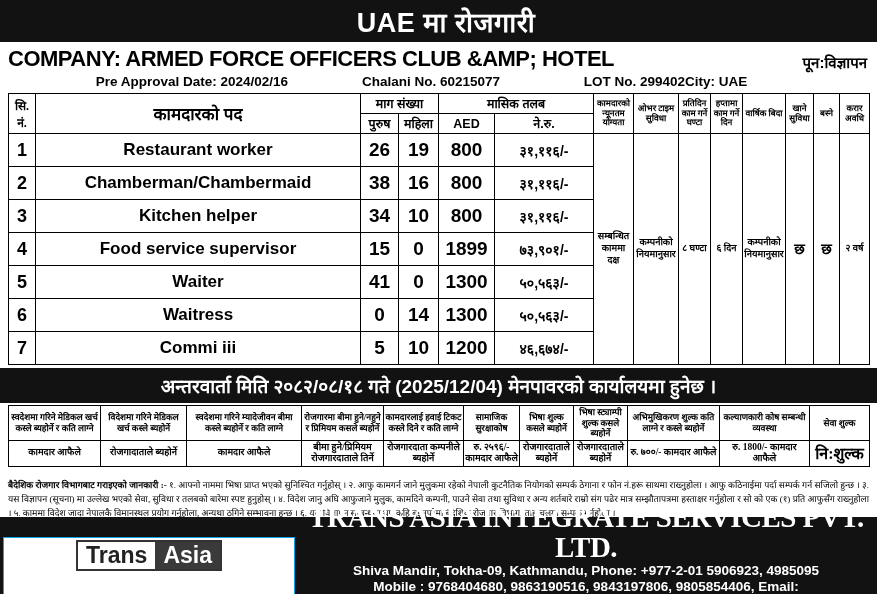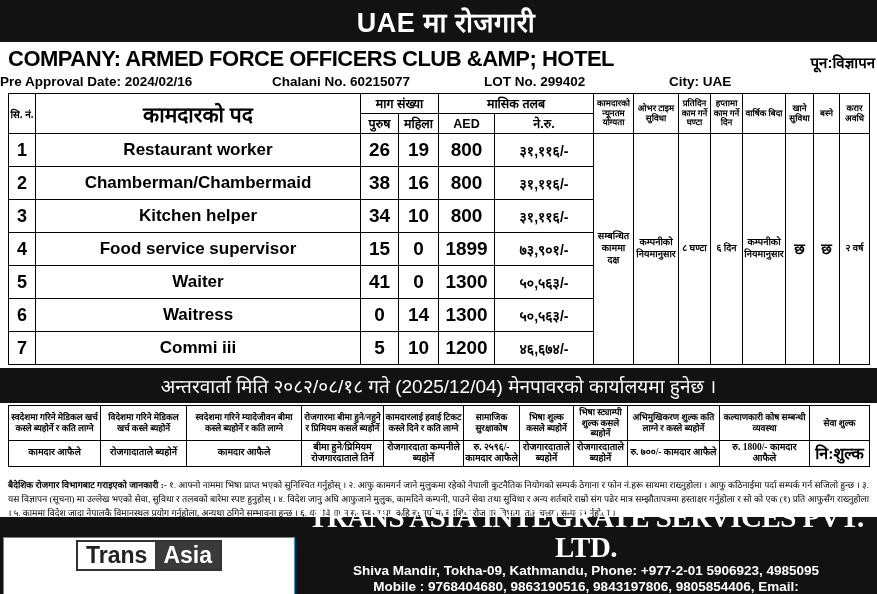--- a/index.html
+++ b/index.html
@@ -11,55 +11,55 @@
   }
   
   .top-banner {
     height:42px; background:#121212; color:#fff;
     display:flex; align-items:center; justify-content:center;
   }
   .top-banner .title { font-size:27px; font-weight:bold; letter-spacing:.5px;margin-left:15px; }
   
   .company-strip {
     display:flex; align-items:flex-end; justify-content:space-between;
-    padding:4px 0 0 8px;
+    padding:4px 8px 0 8px;
     text-align:center;
   }
   .company-name { font-size:22px; font-weight:bold; letter-spacing:-.5px; }
   .readv { font-size:15px; font-weight:bold; padding-right:2px; }
   .approval-row {
-    display:flex; padding:2px 8px 4px 0; font-size:13.5px; font-weight:bold;
+    display:flex; padding:2px 8px 4px 16px; font-size:13.5px; font-weight:bold;text-align:right;
   }
   .approval-row span { display:inline-block; }
   .ap1{width:272px;} .ap2{width:212px;} .ap3{width:185px;}
   
   table { border-collapse:collapse; }
   .jobs-table { width:861px; margin:0 8px; table-layout:fixed; }
   .jobs-table th, .jobs-table td {
     border:1.6px solid #000; text-align:center; vertical-align:middle;
     overflow:hidden; padding:1px;
   }
-  .h-sn { font-size:10px; font-weight:bold; }
-  .h-pos { font-size:21px; font-weight:bold; }
+  .h-sn { font-size:12px; font-weight:bold;font-family:Liberation Serif, serif; }
+  .h-pos { font-size:17px; font-weight:bold; }
   .h-grp { font-size:12.5px; font-weight:bold; }
   .h-sub { font-size:12.5px; font-weight:bold; }
   .h-narrow { font-size:8.6px; font-weight:bold; line-height:1.15; font-family:"Liberation Serif", serif; }
   .c-sn  { font-size:18px; font-weight:bold; }
   .c-pos { font-size:17px; font-weight:bold; text-align:left; padding-left:4px; }
   .c-num { font-size:19px; font-weight:bold; }
   .c-npr { font-size:14px; font-weight:bold; }
   .c-merge { font-size:9.5px; font-weight:bold; line-height:1.25; font-family:"Liberation Serif", serif; }
   .c-merge.big { font-size:15px; }
   .jobs-table tbody tr { height:33px; }
   
   .interview-banner {
     margin-top:3px; height:35px; background:#121212; color:#fff;
     display:flex; align-items:center; justify-content:center;
   }
-  .interview-banner .txt { font-size:19px; font-weight:normal; }
+  .interview-banner .txt { font-size:19px; font-weight:bold; }
   
   .fees-table { width:861px; margin:2px 8px 12px 8px; table-layout:fixed; font-family:"Liberation Serif", serif; }
   .fees-table td {
     border:1px solid #000; text-align:center; vertical-align:middle;
     padding:1px; line-height:1.2;
   }
   .fee-h { font-size:8.8px; font-weight:bold; height:26px; }
   .fee-v { font-size:9.5px; font-weight:bold; height:26px; }
   .fee-v.service { font-size:16px; }
   

